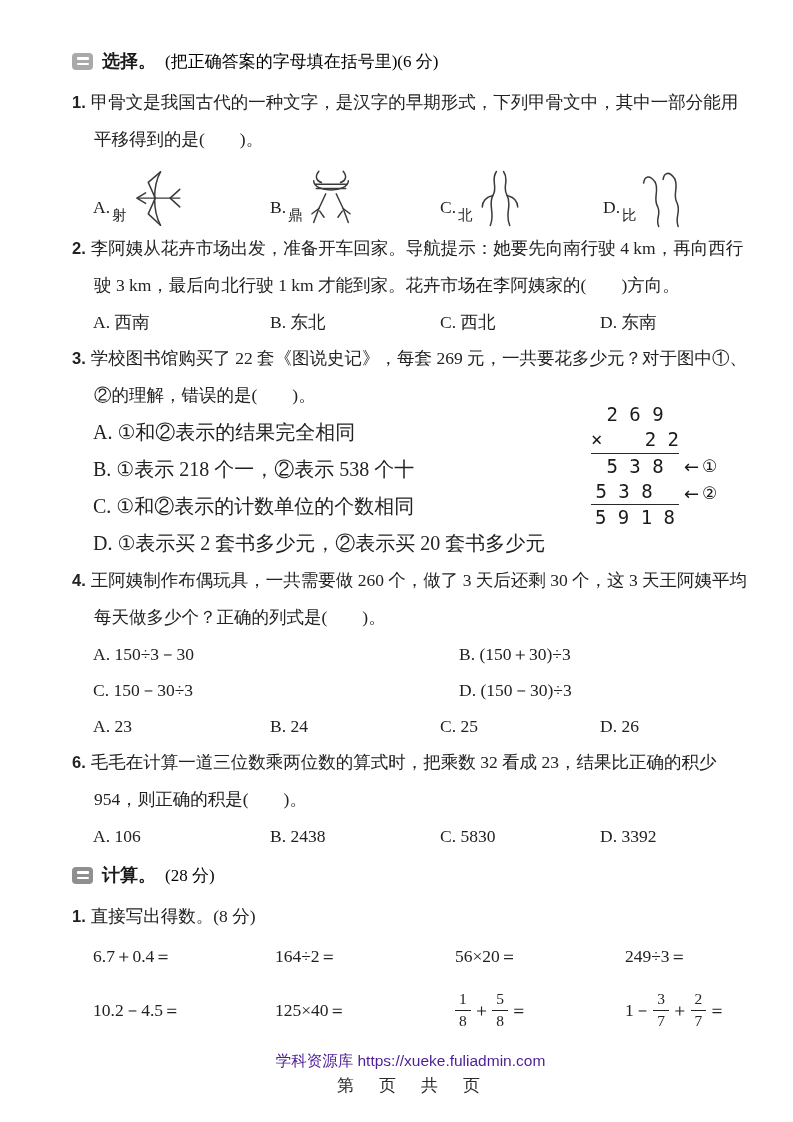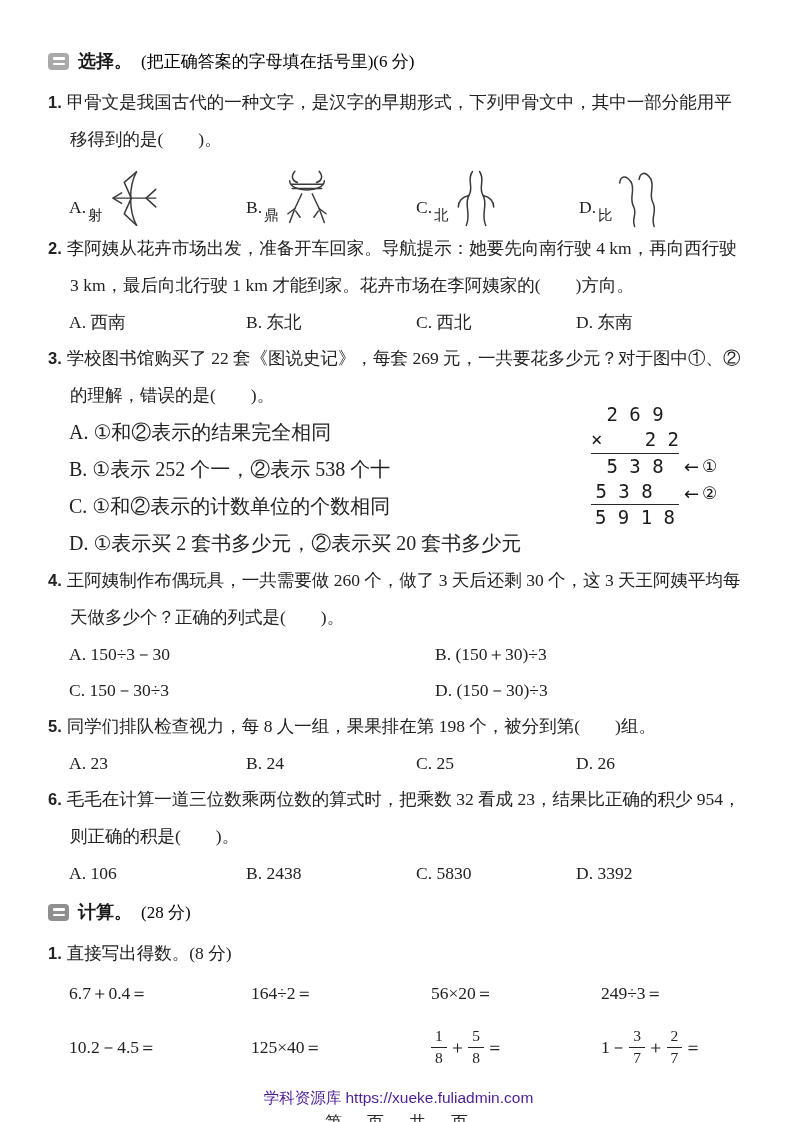--- a/index.html
+++ b/index.html
@@ -3,21 +3,21 @@
 <meta charset="utf-8">
 <style>
   html,body{margin:0;padding:0;background:#fff;}
   .page{
     position:relative;
     width:793px;height:1122px;
     box-sizing:border-box;
     background:#fff;
     color:#222;
     font-family:"Liberation Serif","DejaVu Serif",serif;
-    padding:44px 44px 0 48px;
+    padding:44px 44px 0 72px;
     overflow:hidden;
   }
   
   .sec-header{display:flex;align-items:center;gap:9px;height:34px;font-size:18px;}
   .sec-title{font-weight:700;color:#1a1a1a;}
   .sec-sub{font-size:17px;color:#000000;}
   .hicon{width:21px;height:17px;border-radius:4px;background:#a9a9a9;
     display:inline-flex;flex-direction:column;justify-content:center;align-items:center;gap:3px;flex:0 0 auto;}
   .hicon i{display:block;width:12px;height:2.4px;background:#fff;border-radius:1px;}
   .hicon.dark{background:#8f8f8f;}
@@ -133,21 +133,21 @@
   <div class="optrow">
     <span>A. 西南</span>
     <span>B. 东北</span>
     <span>C. 西北</span>
     <span>D. 东南</span>
   </div>
 
   <div class="q3-wrap">
     <p class="stem"><span class="qnum">3.</span><span>学校图书馆购买了 22 套《图说史记》，每套 269 元，一共要花多少元？对于图中①、②的理解，错误的是(　　)。</span></p>
     <p class="opt-line">A. ①和②表示的结果完全相同</p>
-    <p class="opt-line">B. ①表示 252 个一，②表示 538 个十</p>
+    <p class="opt-line">B. ①表示 218 个一，②表示 538 个十</p>
     <p class="opt-line">C. ①和②表示的计数单位的个数相同</p>
     <p class="opt-line">D. ①表示买 2 套书多少元，②表示买 20 套书多少元</p>
     <div class="mult">
       <div class="mrow">2 6 9</div>
       <div class="mrow op">
         <span>×</span>
         <span>2 2</span>
       </div>
       <div class="mrow">5 3 8</div>
       <div class="mrow shift">5 3 8</div>
@@ -166,21 +166,20 @@
   <p class="stem"><span class="qnum">4.</span><span>王阿姨制作布偶玩具，一共需要做 260 个，做了 3 天后还剩 30 个，这 3 天王阿姨平均每天做多少个？正确的列式是(　　)。</span></p>
   <div class="optrow two-col">
     <span>A. 150÷3－30</span>
     <span>B. (150＋30)÷3</span>
   </div>
   <div class="optrow two-col">
     <span>C. 150－30÷3</span>
     <span>D. (150－30)÷3</span>
   </div>
 
-  <p class="stem"><span class="qnum">5.</span><span>同学们排队检查视力，每 8 人一组，果果排在第 198 个，被分到第(　　)组。</span></p>
   <div class="optrow">
     <span>A. 23</span>
     <span>B. 24</span>
     <span>C. 25</span>
     <span>D. 26</span>
   </div>
 
   <p class="stem"><span class="qnum">6.</span><span>毛毛在计算一道三位数乘两位数的算式时，把乘数 32 看成 23，结果比正确的积少 954，则正确的积是(　　)。</span></p>
   <div class="optrow">
     <span>A. 106</span>

